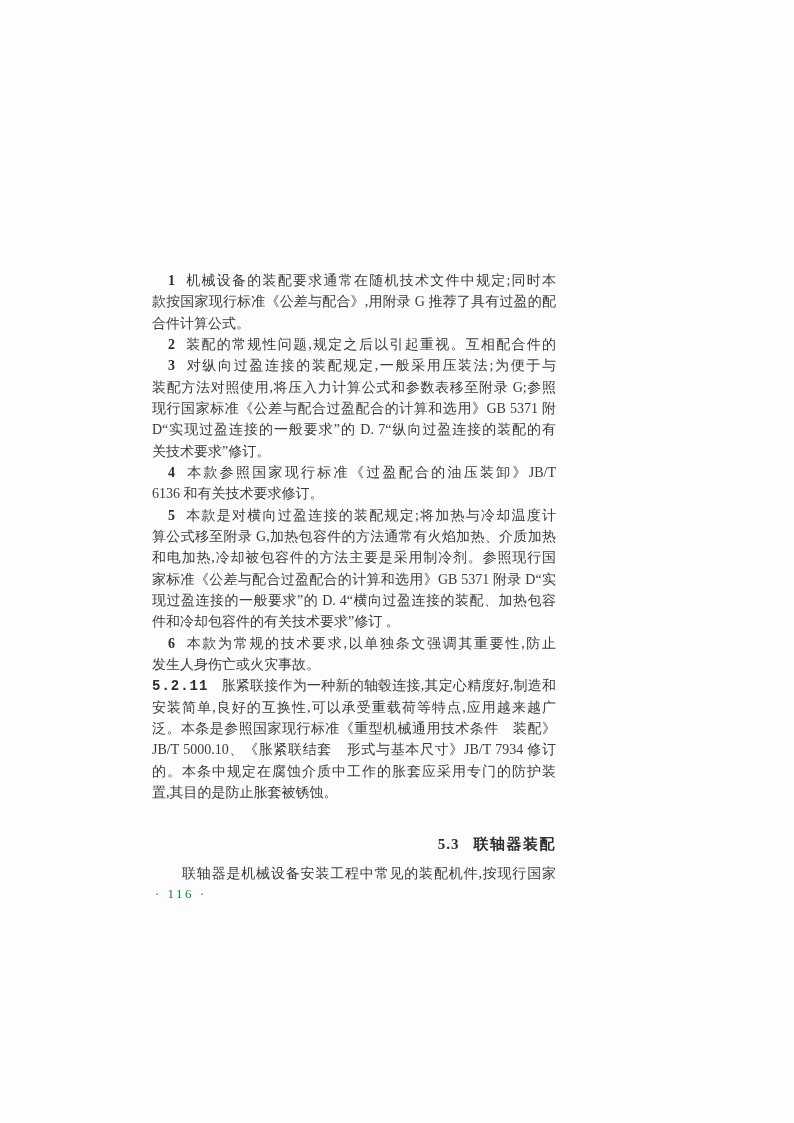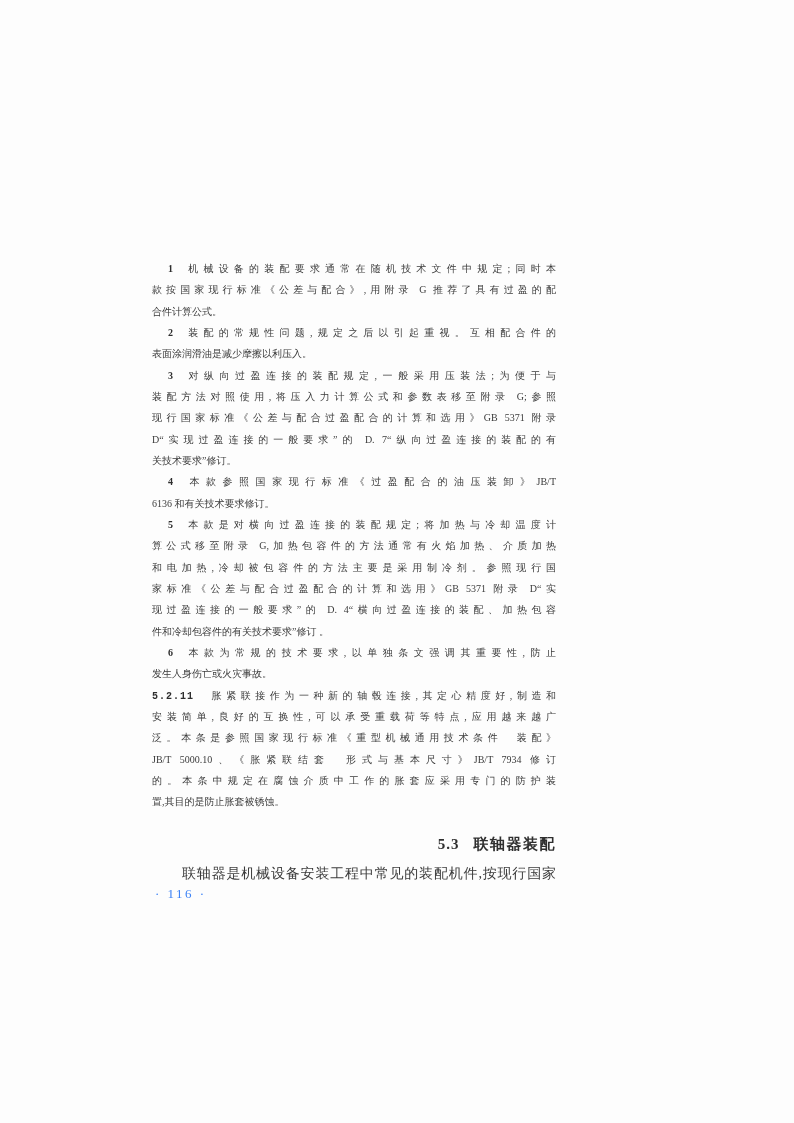--- a/index.html
+++ b/index.html
@@ -9,23 +9,23 @@
     height:1123px;
     background:#fdfdfd;
     overflow:hidden;
     font-family:"Liberation Serif","DejaVu Serif",serif;
     color:#3b3b3b;
   }
   
   .text-block{
     position:absolute;
     left:152px;
-    top:258px;
+    top:270px;
     width:404px;
-    font-size:10px;
+    font-size:14px;
     line-height:21.33px;
   }
   .line{
     height:21.33px;
     overflow:hidden;
     text-align:justify;
     text-align-last:justify;
     white-space:normal;
   }
   .line.end{
@@ -67,34 +67,33 @@
     text-align-last:justify;
     text-indent:30px;
   }
   
   .pageno{
     position:absolute;
     left:155px;
     top:886px;
     font-size:13px;
     letter-spacing:2.5px;
-    color:#3b82f6;
+    color:#15803d;
   }
 </style>
 </head>
 <body>
 
 <div class="page">
 
   <div class="text-block" id="body-lines">
       <div class="line first-item"><span class="pnum">1</span>机械设备的装配要求通常在随机技术文件中规定;同时本</div>
       <div class="line">款按国家现行标准《公差与配合》,用附录 G 推荐了具有过盈的配</div>
       <div class="line end">合件计算公式。</div>
       <div class="line first-item"><span class="pnum">2</span>装配的常规性问题,规定之后以引起重视。互相配合件的</div>
-      <div class="line end">表面涂润滑油是减少摩擦以利压入。</div>
       <div class="line first-item"><span class="pnum">3</span>对纵向过盈连接的装配规定,一般采用压装法;为便于与</div>
       <div class="line">装配方法对照使用,将压入力计算公式和参数表移至附录 G;参照</div>
       <div class="line">现行国家标准《公差与配合过盈配合的计算和选用》GB 5371 附录</div>
       <div class="line">D“实现过盈连接的一般要求”的 D. 7“纵向过盈连接的装配的有</div>
       <div class="line end">关技术要求”修订。</div>
       <div class="line first-item"><span class="pnum">4</span>本款参照国家现行标准《过盈配合的油压装卸》JB/T</div>
       <div class="line end">6136 和有关技术要求修订。</div>
       <div class="line first-item"><span class="pnum">5</span>本款是对横向过盈连接的装配规定;将加热与冷却温度计</div>
       <div class="line">算公式移至附录 G,加热包容件的方法通常有火焰加热、介质加热</div>
       <div class="line">和电加热,冷却被包容件的方法主要是采用制冷剂。参照现行国</div>

